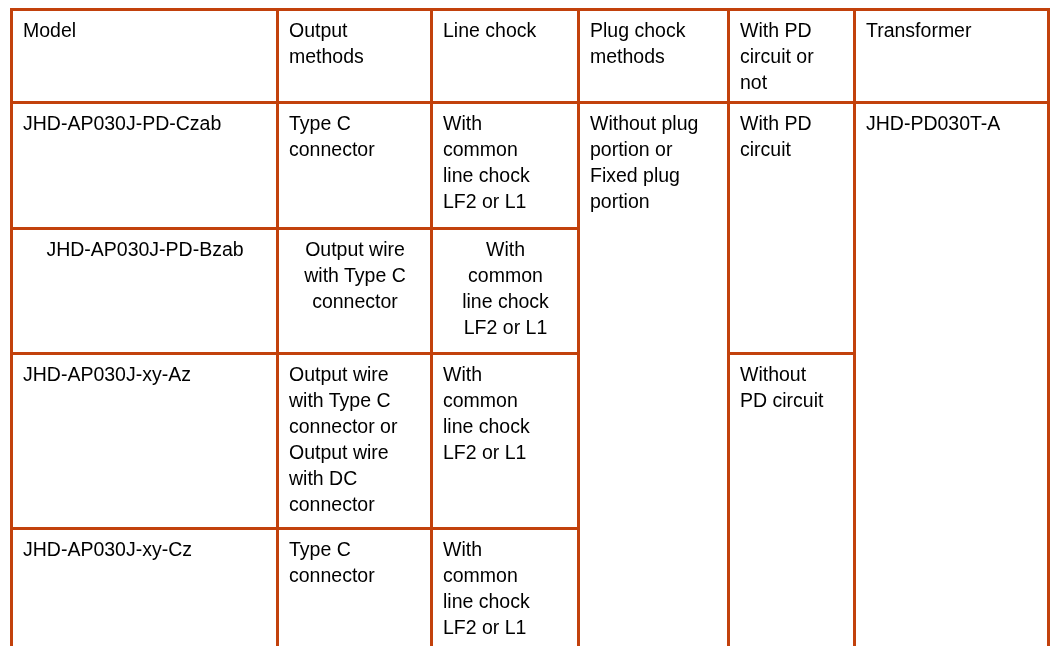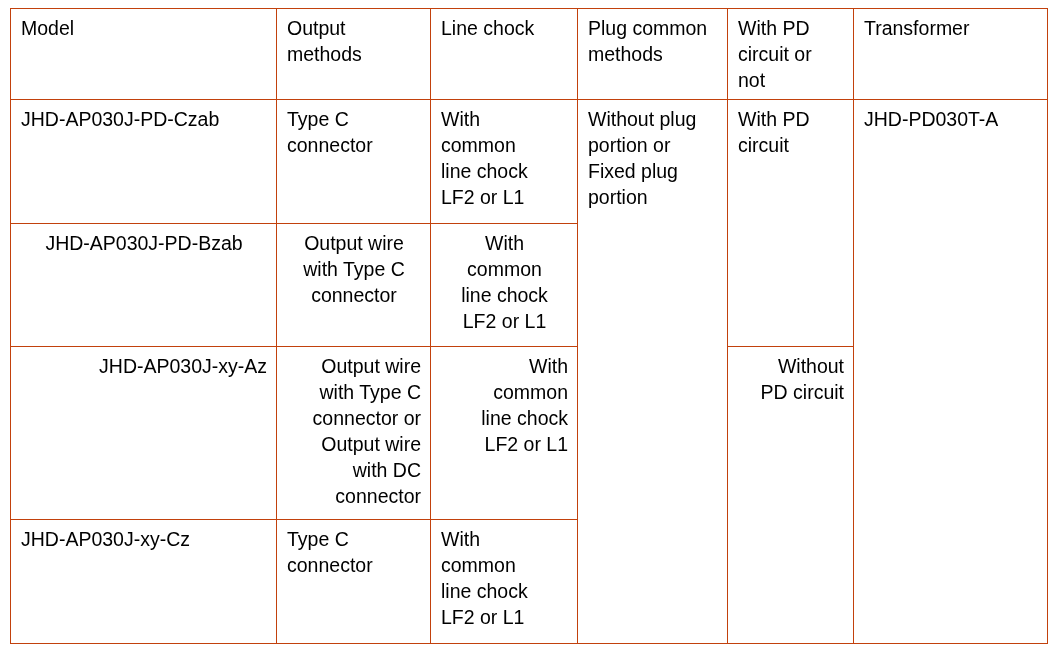--- a/index.html
+++ b/index.html
@@ -23,21 +23,21 @@
   table.spec-table {
     position: absolute;
     left: 10px;
     top: 8px;
     width: 1037px;
     border-collapse: collapse;
     table-layout: fixed;
     background: #ffffff;
   }
   table.spec-table td {
-    border: 1px solid #c2410c;
+    border: 3px solid #c2410c;
     vertical-align: top;
     padding: 6px 9px 6px 10px;
     font-size: 19.5px;
     line-height: 26px;
     font-family: "Liberation Sans", sans-serif;
     color: #000000;
     font-weight: normal;
     white-space: pre-line;
     word-break: normal;
     overflow-wrap: break-word;
@@ -46,21 +46,21 @@
   col.c-model       { width: 266px; }
   col.c-output      { width: 154px; }
   col.c-chock       { width: 147px; }
   col.c-plug        { width: 150px; }
   col.c-pd          { width: 126px; }
   col.c-transformer { width: 194px; }
 
   tr.r-head td { height: 75px; }
   tr.r-1 td { height: 111px; }
   tr.r-2 td { height: 110px; text-align: center; }
-  tr.r-3 td { height: 160px; text-align: right; }
+  tr.r-3 td { height: 160px; }
   tr.r-4 td { height: 111px; }
 </style>
 </head>
 <body>
 
 <div id="page">
 
   <table class="spec-table">
     <colgroup>
       <col class="c-model">
@@ -70,21 +70,21 @@
       <col class="c-pd">
       <col class="c-transformer">
     </colgroup>
     <tbody>
 
       <tr class="r-head">
         <td>Model</td>
         <td>Output
 methods</td>
         <td>Line chock</td>
-        <td>Plug common
+        <td>Plug chock
 methods</td>
         <td>With PD
 circuit or
 not</td>
         <td>Transformer</td>
       </tr>
 
       <tr class="r-1">
         <td>JHD-AP030J-PD-Czab</td>
         <td>Type C

